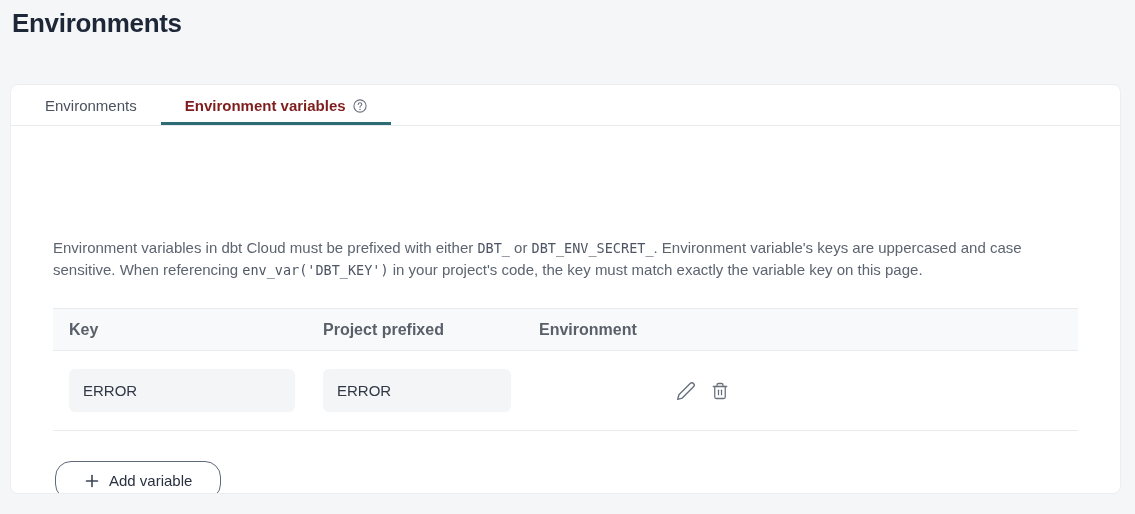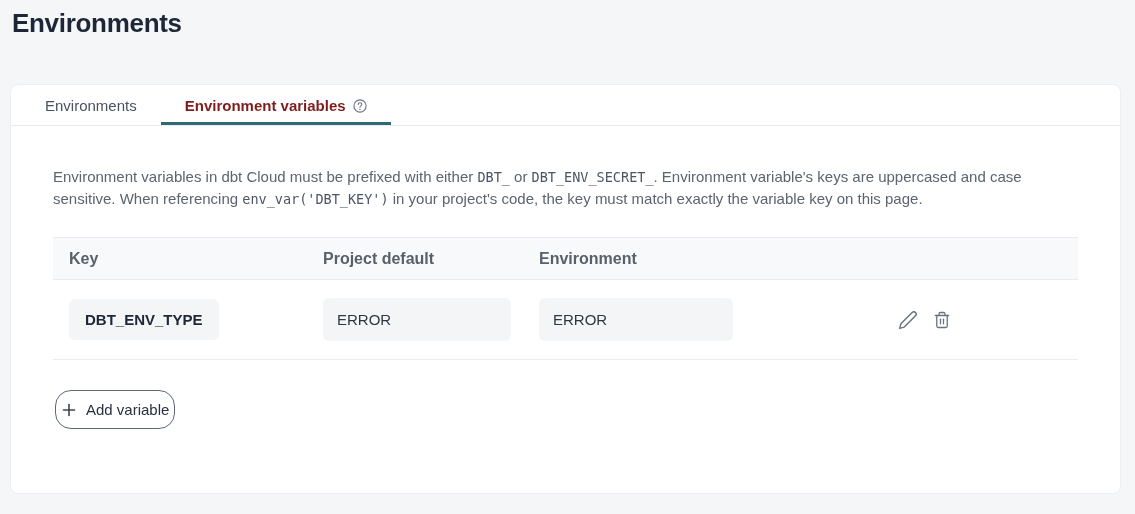--- a/index.html
+++ b/index.html
@@ -48,21 +48,21 @@
     color: #7f1d1d;
     font-weight: 700;
     border-bottom-color: #2d6b75;
   }
   .help-icon {
     display: inline-flex;
     margin-top: 1px;
   }
   .content { padding: 0 42px; }
   .description {
-    margin-top: 40px;
+    margin-top: 111px;
     font-size: 15px;
     line-height: 22px;
     color: #5c6470;
     max-width: 1025px;
   }
   .mono {
     font-family: "DejaVu Sans Mono", "Liberation Mono", monospace;
     font-size: 13.5px;
     color: #4d5564;
   }
@@ -124,21 +124,21 @@
     cursor: pointer;
     display: flex;
     align-items: center;
   }
   .add-btn {
     margin: 30px 0 0 2px;
     display: inline-flex;
     align-items: center;
     gap: 9px;
     height: 39px;
-    padding: 0 5px;
+    padding: 0 28px;
     background: #ffffff;
     border: 1px solid #5f6879;
     border-radius: 16px;
     font-family: "Liberation Sans", sans-serif;
     font-size: 15px;
     color: #29313f;
     cursor: pointer;
   }
 </style>
 </head>
@@ -166,29 +166,26 @@
 
   <div class="content">
 
     <p class="description">
       <span>Environment variables in dbt Cloud must be prefixed with either </span><span class="mono">DBT_</span><span> or </span><span class="mono">DBT_ENV_SECRET_</span><span>. Environment variable's keys are uppercased and case sensitive. When referencing </span><span class="mono">env_var('DBT_KEY')</span><span> in your project's code, the key must match exactly the variable key on this page.</span>
     </p>
 
     <div class="var-table">
       <div class="thead">
         <div class="th">Key</div>
-        <div class="th">Project default</div>
+        <div class="th">Project prefixed</div>
         <div class="th">Environment</div>
         <div class="th"></div>
       </div>
 
       <div class="trow">
-        <div>
-          <span class="key-pill">DBT_ENV_TYPE</span>
-        </div>
         <div>
           <div class="val-box">ERROR</div>
         </div>
         <div>
           <div class="val-box">ERROR</div>
         </div>
         <div class="row-actions">
           <button class="icon-btn" title="">
             <span style="display:flex">
               <svg width="20" height="20" viewBox="0 0 24 24" fill="none" stroke="#6a727f" stroke-width="1.7" stroke-linecap="round" stroke-linejoin="round">

